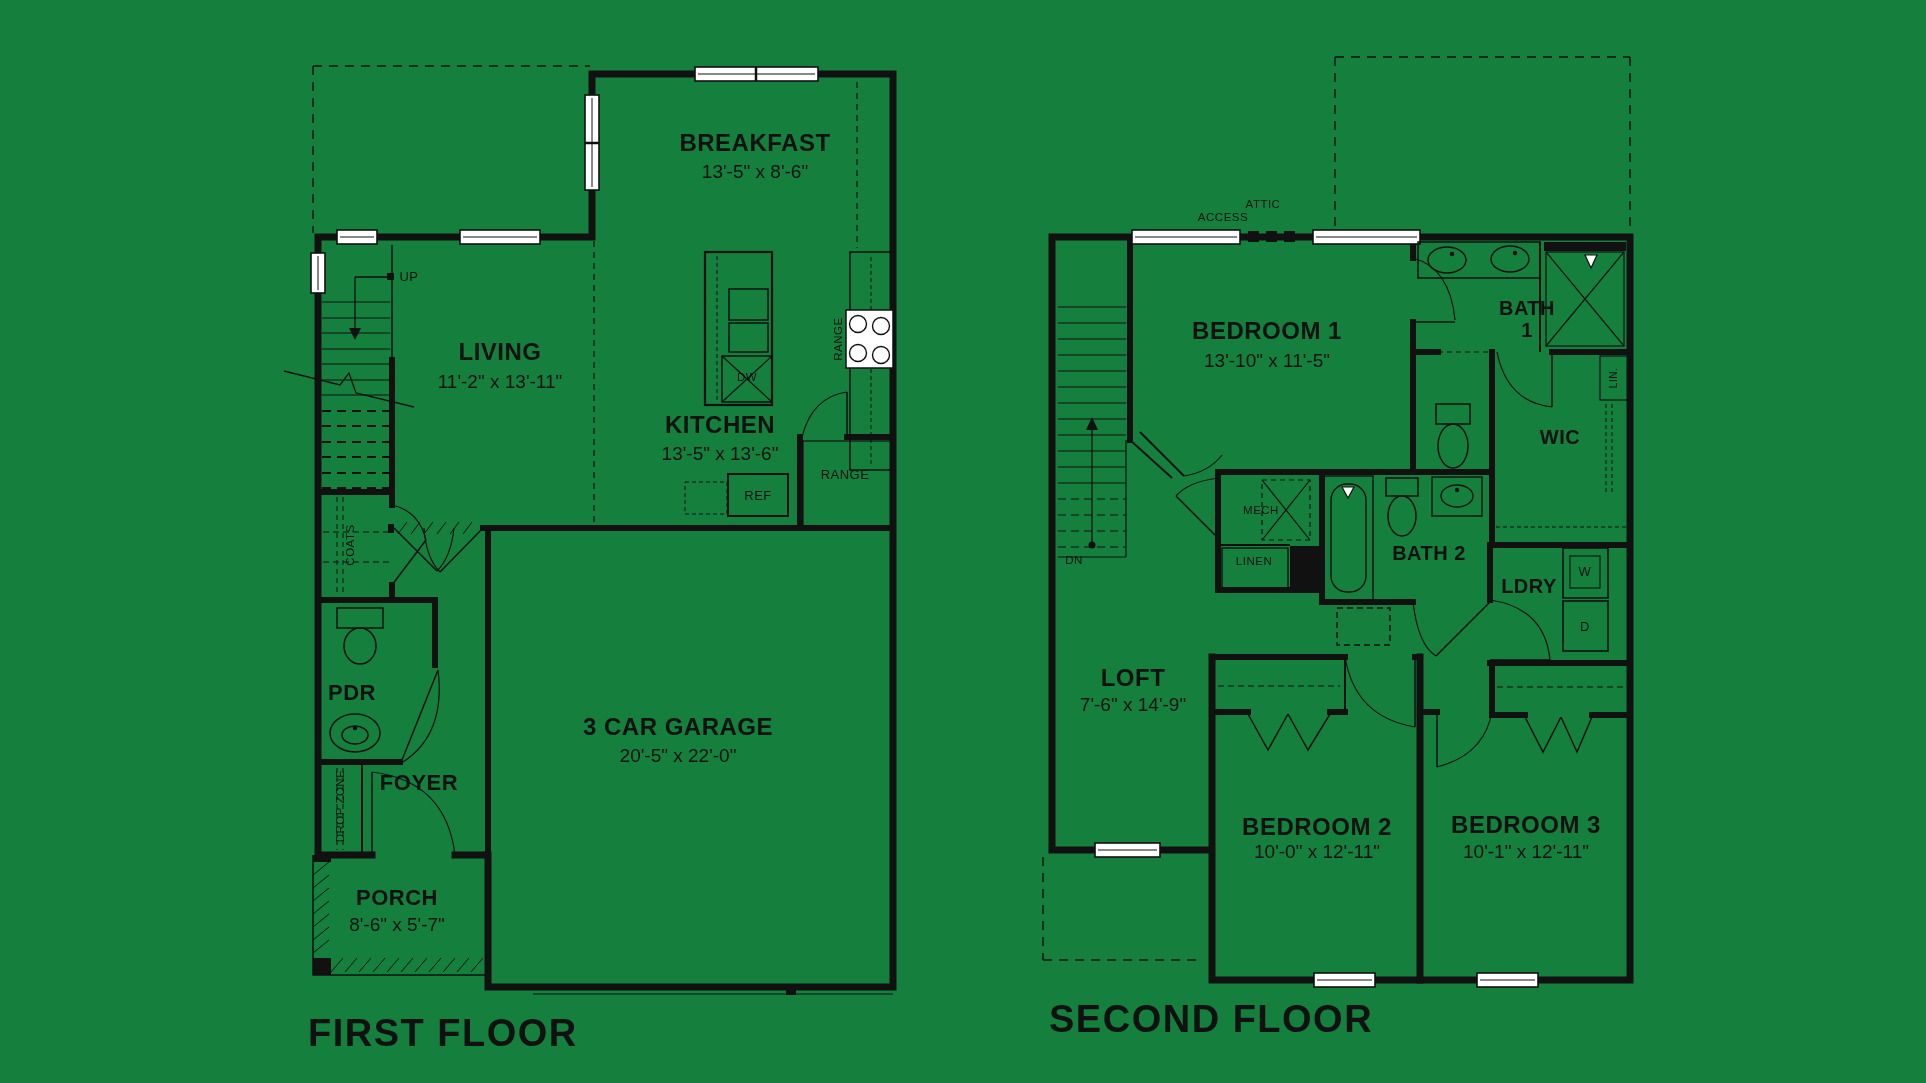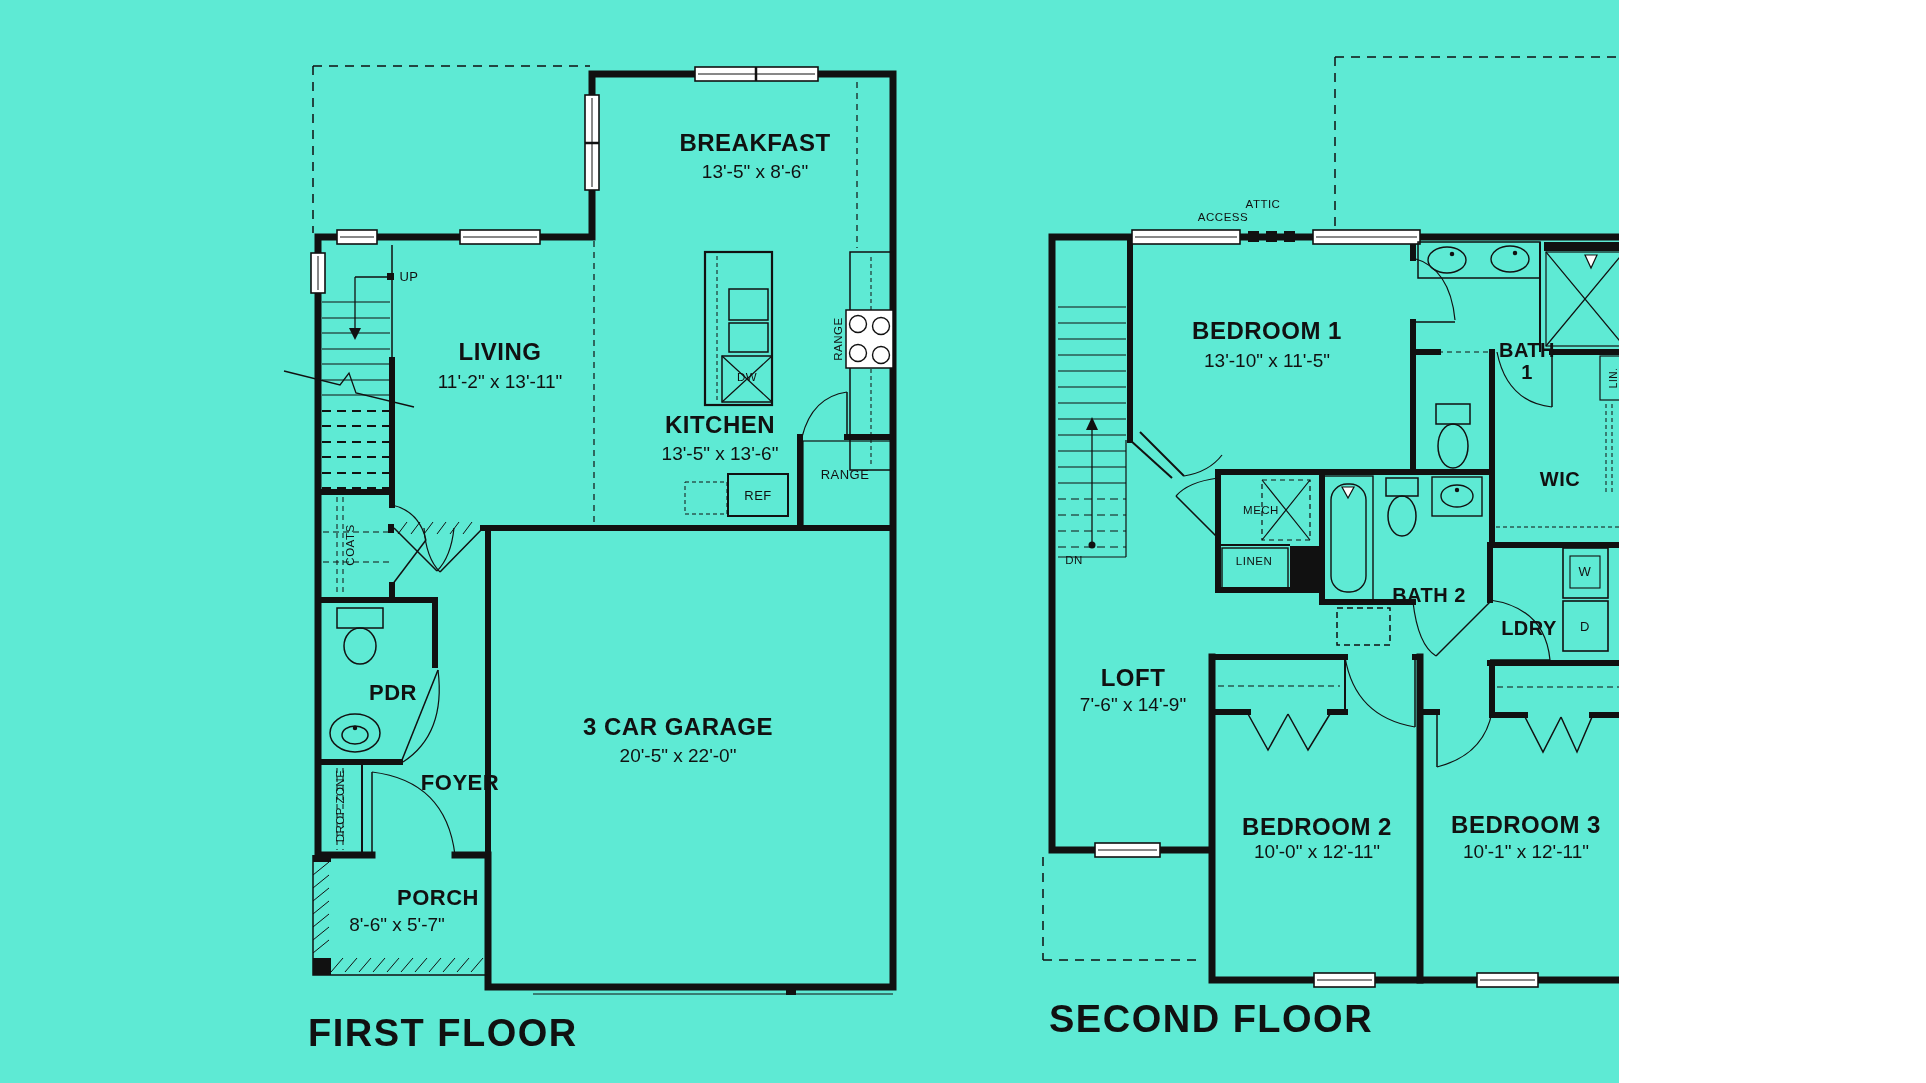--- a/index.html
+++ b/index.html
@@ -1,23 +1,23 @@
 <!DOCTYPE html>
 <html><head>
 <meta charset="utf-8">
 <style>
   html,body{margin:0;padding:0;background:#fff;}
-  .stage{position:relative;width:1619px;height:1083px;background:#5eead4;overflow:hidden;
+  .stage{position:relative;width:1926px;height:1083px;background:#15803d;overflow:hidden;
          font-family:"Liberation Sans",sans-serif;color:#111;}
   .stage svg{position:absolute;left:0;top:0;}
   .lbl{position:absolute;transform:translate(-50%,-50%);white-space:nowrap;line-height:1;color:#111;}
   .v{transform:translate(-50%,-50%) rotate(-90deg);}
   .room{font-weight:bold;font-size:24px;letter-spacing:.5px;}
-  .room-sm{font-weight:bold;font-size:22px;letter-spacing:.5px;margin-left:41px;}
-  .bath{font-weight:bold;font-size:20px;letter-spacing:.5px;margin-top:42px;}
+  .room-sm{font-weight:bold;font-size:22px;letter-spacing:.5px;}
+  .bath{font-weight:bold;font-size:20px;letter-spacing:.5px;}
   .dim{font-size:19px;}
   .sm{font-size:13px;letter-spacing:.5px;}
   .xs{font-size:11.5px;letter-spacing:.5px;}
   .xxs{font-size:10px;letter-spacing:.5px;}
   .floor-title{position:absolute;font-size:38px;letter-spacing:1.5px;line-height:1;color:#111;font-weight:bold;}
 </style>
 </head>
 <body>
 
 <div class="stage">

